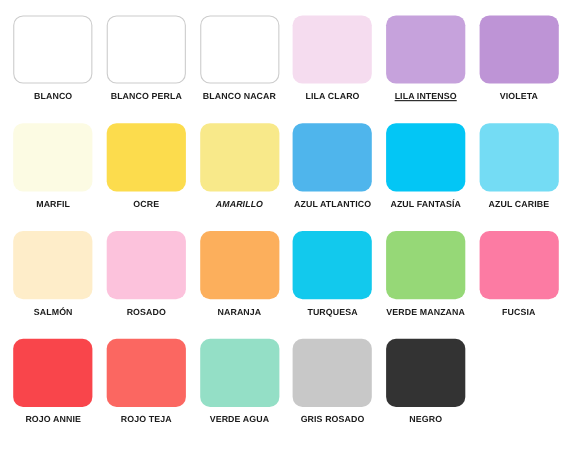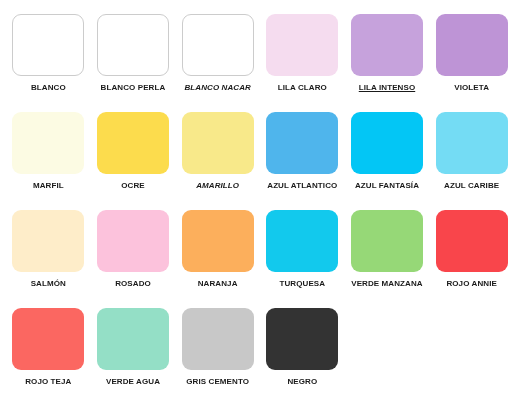--- a/index.html
+++ b/index.html
@@ -59,21 +59,21 @@
     <div class="swatch-cell">
       <div class="swatch-chip bordered" style="background: rgb(255, 255, 255); border-color: rgb(204, 204, 204);"></div>
       <div class="swatch-label" style="color: rgb(26, 26, 26);">BLANCO</div>
     </div>
     <div class="swatch-cell">
       <div class="swatch-chip bordered" style="background: rgb(255, 255, 255); border-color: rgb(204, 204, 204);"></div>
       <div class="swatch-label" style="color: rgb(26, 26, 26);">BLANCO PERLA</div>
     </div>
     <div class="swatch-cell">
       <div class="swatch-chip bordered" style="background: rgb(255, 255, 255); border-color: rgb(204, 204, 204);"></div>
-      <div class="swatch-label" style="color: rgb(26, 26, 26); font-style: italic;">BLANCO NACAR</div>
+      <div class="swatch-label" style="color: rgb(26, 26, 26);">BLANCO NACAR</div>
     </div>
     <div class="swatch-cell">
       <div class="swatch-chip" style="background: rgb(245, 220, 239);"></div>
       <div class="swatch-label" style="color: rgb(26, 26, 26);">LILA CLARO</div>
     </div>
     <div class="swatch-cell">
       <div class="swatch-chip" style="background: rgb(198, 162, 220);"></div>
       <div class="swatch-label" style="color: rgb(26, 26, 26); text-decoration: underline;">LILA INTENSO</div>
     </div>
     <div class="swatch-cell">
@@ -118,32 +118,36 @@
     </div>
     <div class="swatch-cell">
       <div class="swatch-chip" style="background: rgb(18, 201, 237);"></div>
       <div class="swatch-label" style="color: rgb(26, 26, 26);">TURQUESA</div>
     </div>
     <div class="swatch-cell">
       <div class="swatch-chip" style="background: rgb(150, 216, 119);"></div>
       <div class="swatch-label" style="color: rgb(26, 26, 26);">VERDE MANZANA</div>
     </div>
     <div class="swatch-cell">
+      <div class="swatch-chip" style="background: rgb(252, 123, 163);"></div>
+      <div class="swatch-label" style="color: rgb(26, 26, 26);">FUCSIA</div>
+    </div>
+    <div class="swatch-cell">
       <div class="swatch-chip" style="background: rgb(249, 69, 75);"></div>
       <div class="swatch-label" style="color: rgb(26, 26, 26);">ROJO ANNIE</div>
     </div>
     <div class="swatch-cell">
       <div class="swatch-chip" style="background: rgb(251, 103, 97);"></div>
       <div class="swatch-label" style="color: rgb(26, 26, 26);">ROJO TEJA</div>
     </div>
     <div class="swatch-cell">
       <div class="swatch-chip" style="background: rgb(148, 223, 198);"></div>
       <div class="swatch-label" style="color: rgb(26, 26, 26);">VERDE AGUA</div>
     </div>
     <div class="swatch-cell">
       <div class="swatch-chip" style="background: rgb(200, 200, 200);"></div>
-      <div class="swatch-label" style="color: rgb(26, 26, 26);">GRIS CEMENTO</div>
+      <div class="swatch-label" style="color: rgb(26, 26, 26);">GRIS ROSADO</div>
     </div>
     <div class="swatch-cell">
       <div class="swatch-chip" style="background: rgb(51, 51, 51);"></div>
       <div class="swatch-label" style="color: rgb(26, 26, 26);">NEGRO</div>
     </div>
   </div>
 
 </body></html>

